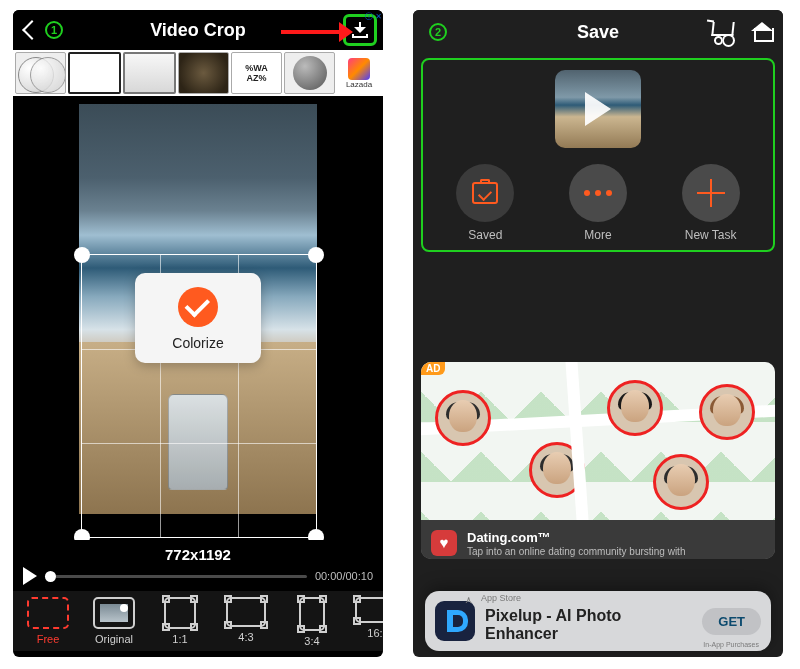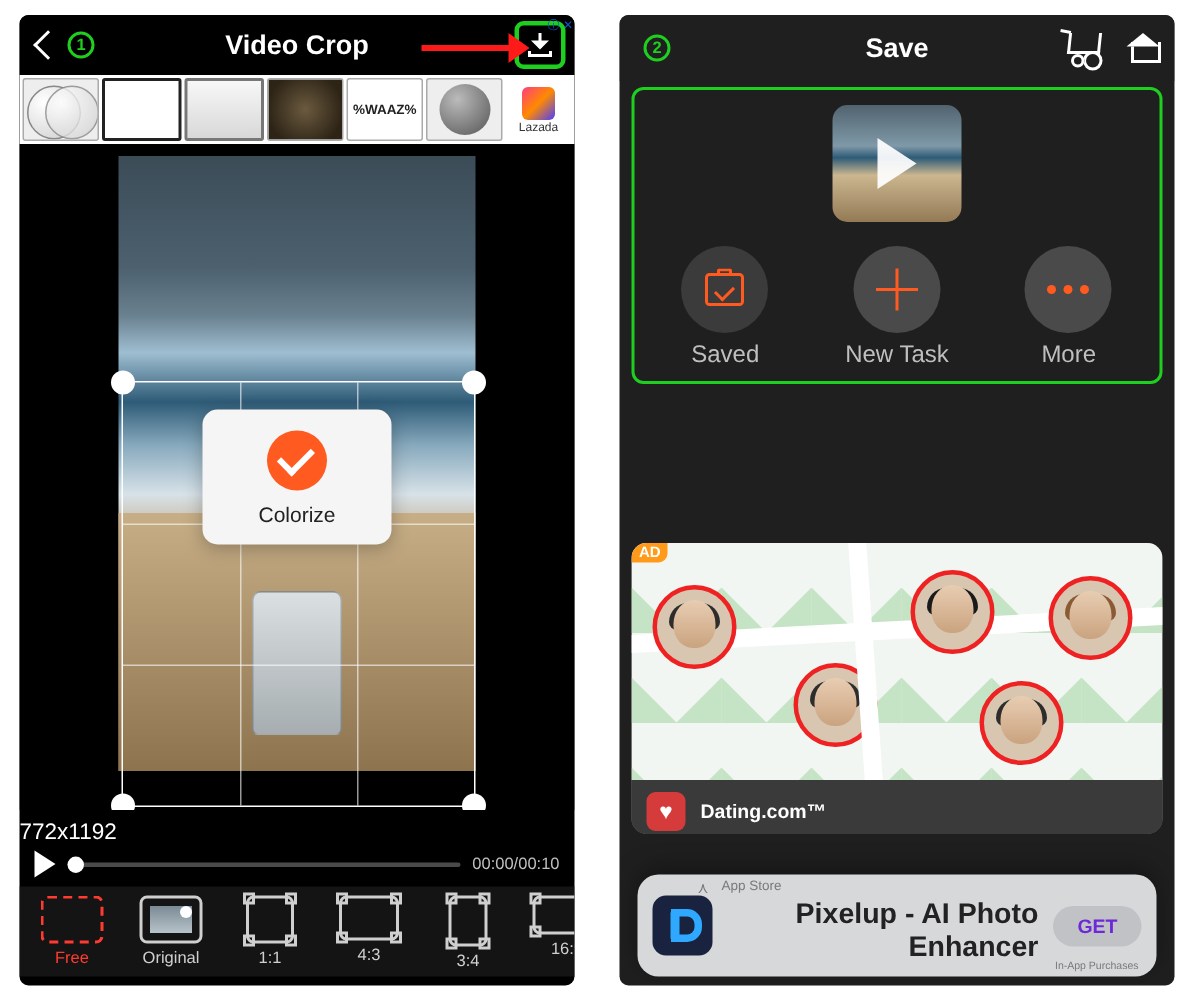--- a/index.html
+++ b/index.html
@@ -111,21 +111,21 @@
   .ad-item.circles::before,
   .ad-item.circles::after {
     content:""; position:absolute; width:34px;height:34px;border-radius:50%;
     border:1px solid #888; background:radial-gradient(circle at 30% 30%, #fff, #ccc);
   }
   .ad-item.circles::before { left:2px; top:4px; }
   .ad-item.circles::after { left:14px; top:4px; opacity:.8; }
   .ad-item.frame1 { background:#fff; border:2px solid #222; }
   .ad-item.frame2 { background:linear-gradient(#f7f7f7,#d8d8d8); border:2px solid #777; }
   .ad-item.tex { background:radial-gradient(circle at 50% 50%, #6b5a3f 0%, #2d2416 80%); }
-  .ad-item.text { background:#fff; color:#222; font-size:9px; font-weight:700; display:flex;flex-direction:row;align-items:center;justify-content:center;}
+  .ad-item.text { background:#fff; color:#222; font-size:9px; font-weight:700; display:flex;flex-direction:column;align-items:center;justify-content:center;}
   .ad-item.ball { position:relative; }
   .ad-item.ball::before {
     content:""; position:absolute; left:50%; top:50%; width:34px;height:34px; margin:-17px 0 0 -17px;
     border-radius:50%; background:radial-gradient(circle at 35% 30%, #bbb, #555);
   }
   .ad-right {
     width: 44px; flex:none; display:flex; flex-direction:column; align-items:center; justify-content:center;
     background:#fff; font-size:8px; color:#333;
   }
   .ad-right .laz { width:22px;height:22px;border-radius:4px;background:linear-gradient(135deg,#ff3d7f,#ff8a00,#4b3dff); margin-top:1px;}
@@ -195,21 +195,21 @@
     width:40px;height:40px;border-radius:50%;background:#ff5a1f;
     display:flex;align-items:center;justify-content:center;
   }
   .success-check::before {
     content:""; width:18px;height:10px;border-left:4px solid #fff;border-bottom:4px solid #fff;
     transform: rotate(-45deg) translate(1px,-2px);
   }
   .success-card .label { font-size:14px; color:#222; }
 
   .dim-row {
-    color:#fff; font-size:15px; padding:6px 0 4px 0;
+    text-align:center; color:#fff; font-size:15px; padding:6px 0 4px 0;font-weight:bold;
   }
 
   .play-row {
     display:flex; align-items:center; gap:8px; padding:0 10px 6px 10px;
   }
   .play-icon {
     width:0;height:0;border-left:14px solid #fff;border-top:9px solid transparent;border-bottom:9px solid transparent;
   }
   .seek {
     flex:1; height:3px; background:#4a4a4a; border-radius:2px; position:relative;
@@ -282,21 +282,21 @@
   }
   .thumb .play-ov {
     position:absolute;left:50%;top:50%;transform:translate(-50%,-50%);
     width:0;height:0;border-left:26px solid rgba(255,255,255,.92);border-top:17px solid transparent;border-bottom:17px solid transparent;
   }
   .save-actions {
     display:flex; justify-content:space-around; margin-top:16px;
   }
   .act {
     display:flex;flex-direction:column;align-items:center;gap:6px;
-    color:#bfbfbf;font-size:16px;
+    color:#bfbfbf;font-size:12px;
   }
   .act .circ {
     width:58px;height:58px;border-radius:50%;background:#4a4a4a;
     display:flex;align-items:center;justify-content:center;position:relative;
   }
   .saved-glyph {
     width:26px;height:22px;border:2px solid #ff5a1f;border-radius:3px;position:relative;
   }
   .saved-glyph::after {
     content:"";position:absolute;left:5px;bottom:4px;width:10px;height:6px;border-left:2px solid #ff5a1f;border-bottom:2px solid #ff5a1f;transform:rotate(-45deg);
@@ -359,24 +359,24 @@
   }
   .sheet .store-note { position:absolute;left:56px;top:2px;font-size:9px;color:#7a7a7a;}
   .sheet .arc { position:absolute;left:40px;top:3px;font-size:10px;color:#7a7a7a;}
   .sheet-icon { width:40px;height:40px;border-radius:9px;background:#19233f;display:flex;align-items:center;justify-content:center;}
   .sheet-icon .p {
     width:20px;height:22px;position:relative;
   }
   .sheet-icon .p::before{content:"";position:absolute;left:2px;top:0;width:6px;height:22px;background:#2fa8ff;border-radius:3px;}
   .sheet-icon .p::after{content:"";position:absolute;left:2px;top:0;width:16px;height:12px;border:5px solid #2fa8ff;border-left:none;border-radius:0 10px 10px 0;}
   .sheet .info { flex:1; }
-  .sheet .info .t { font-size:19px;font-weight:600;color:#222; margin-top:8px;text-align:right;}
+  .sheet .info .t { font-size:16px;font-weight:600;color:#222; margin-top:8px;}
   .sheet .info .s { font-size:10px;color:#6a6a6a; }
   .sheet .get-btn {
-    background:#c1c2c5;color:#6d28d9;font-weight:700;font-size:13px;
+    background:#c1c2c5;color:#0c4a6e;font-weight:700;font-size:13px;
     padding:6px 16px;border-radius:14px;
   }
   .sheet .iap { position:absolute; right:12px; bottom:3px; font-size:7px; color:#7a7a7a;}
 </style>
 </head>
 <body>
 
 <div class="phone left">
   <div class="red-arrow"></div>
 
@@ -516,33 +516,33 @@
       <div class="act">
         <div class="circ" style="background:#3b3b3b">
             <div class="saved-glyph">
               <div class="saved-tab"></div>
             </div>
           </div>
         <span>Saved</span>
       </div>
       <div class="act">
         <div class="circ">
-            <div class="plus"></div>
-          </div>
-        <span>New Task</span>
-      </div>
-      <div class="act">
-        <div class="circ">
             <div class="more-dots">
               <span></span>
               <span></span>
               <span></span>
             </div>
           </div>
         <span>More</span>
+      </div>
+      <div class="act">
+        <div class="circ">
+            <div class="plus"></div>
+          </div>
+        <span>New Task</span>
       </div>
     </div>
   </div>
 
   <div class="ad-card">
     <div class="ad-badge">AD</div>
     <div class="ad-map">
       <div class="face f1">
           <div class="hair"></div>
           <div class="head"></div>
@@ -561,20 +561,21 @@
         </div>
       <div class="face f5">
           <div class="hair"></div>
           <div class="head"></div>
         </div>
     </div>
     <div class="ad-app">
       <div class="app-icon-sm">♥</div>
       <div>
         <span class="txt">Dating.com™</span>
+        <span class="sub">Tap into an online dating community bursting with</span>
       </div>
     </div>
   </div>
 
   <div class="sheet">
     <span class="arc">⋏</span>
     <span class="store-note">App Store</span>
     <div class="sheet-icon">
         <div class="p"></div>
       </div>

